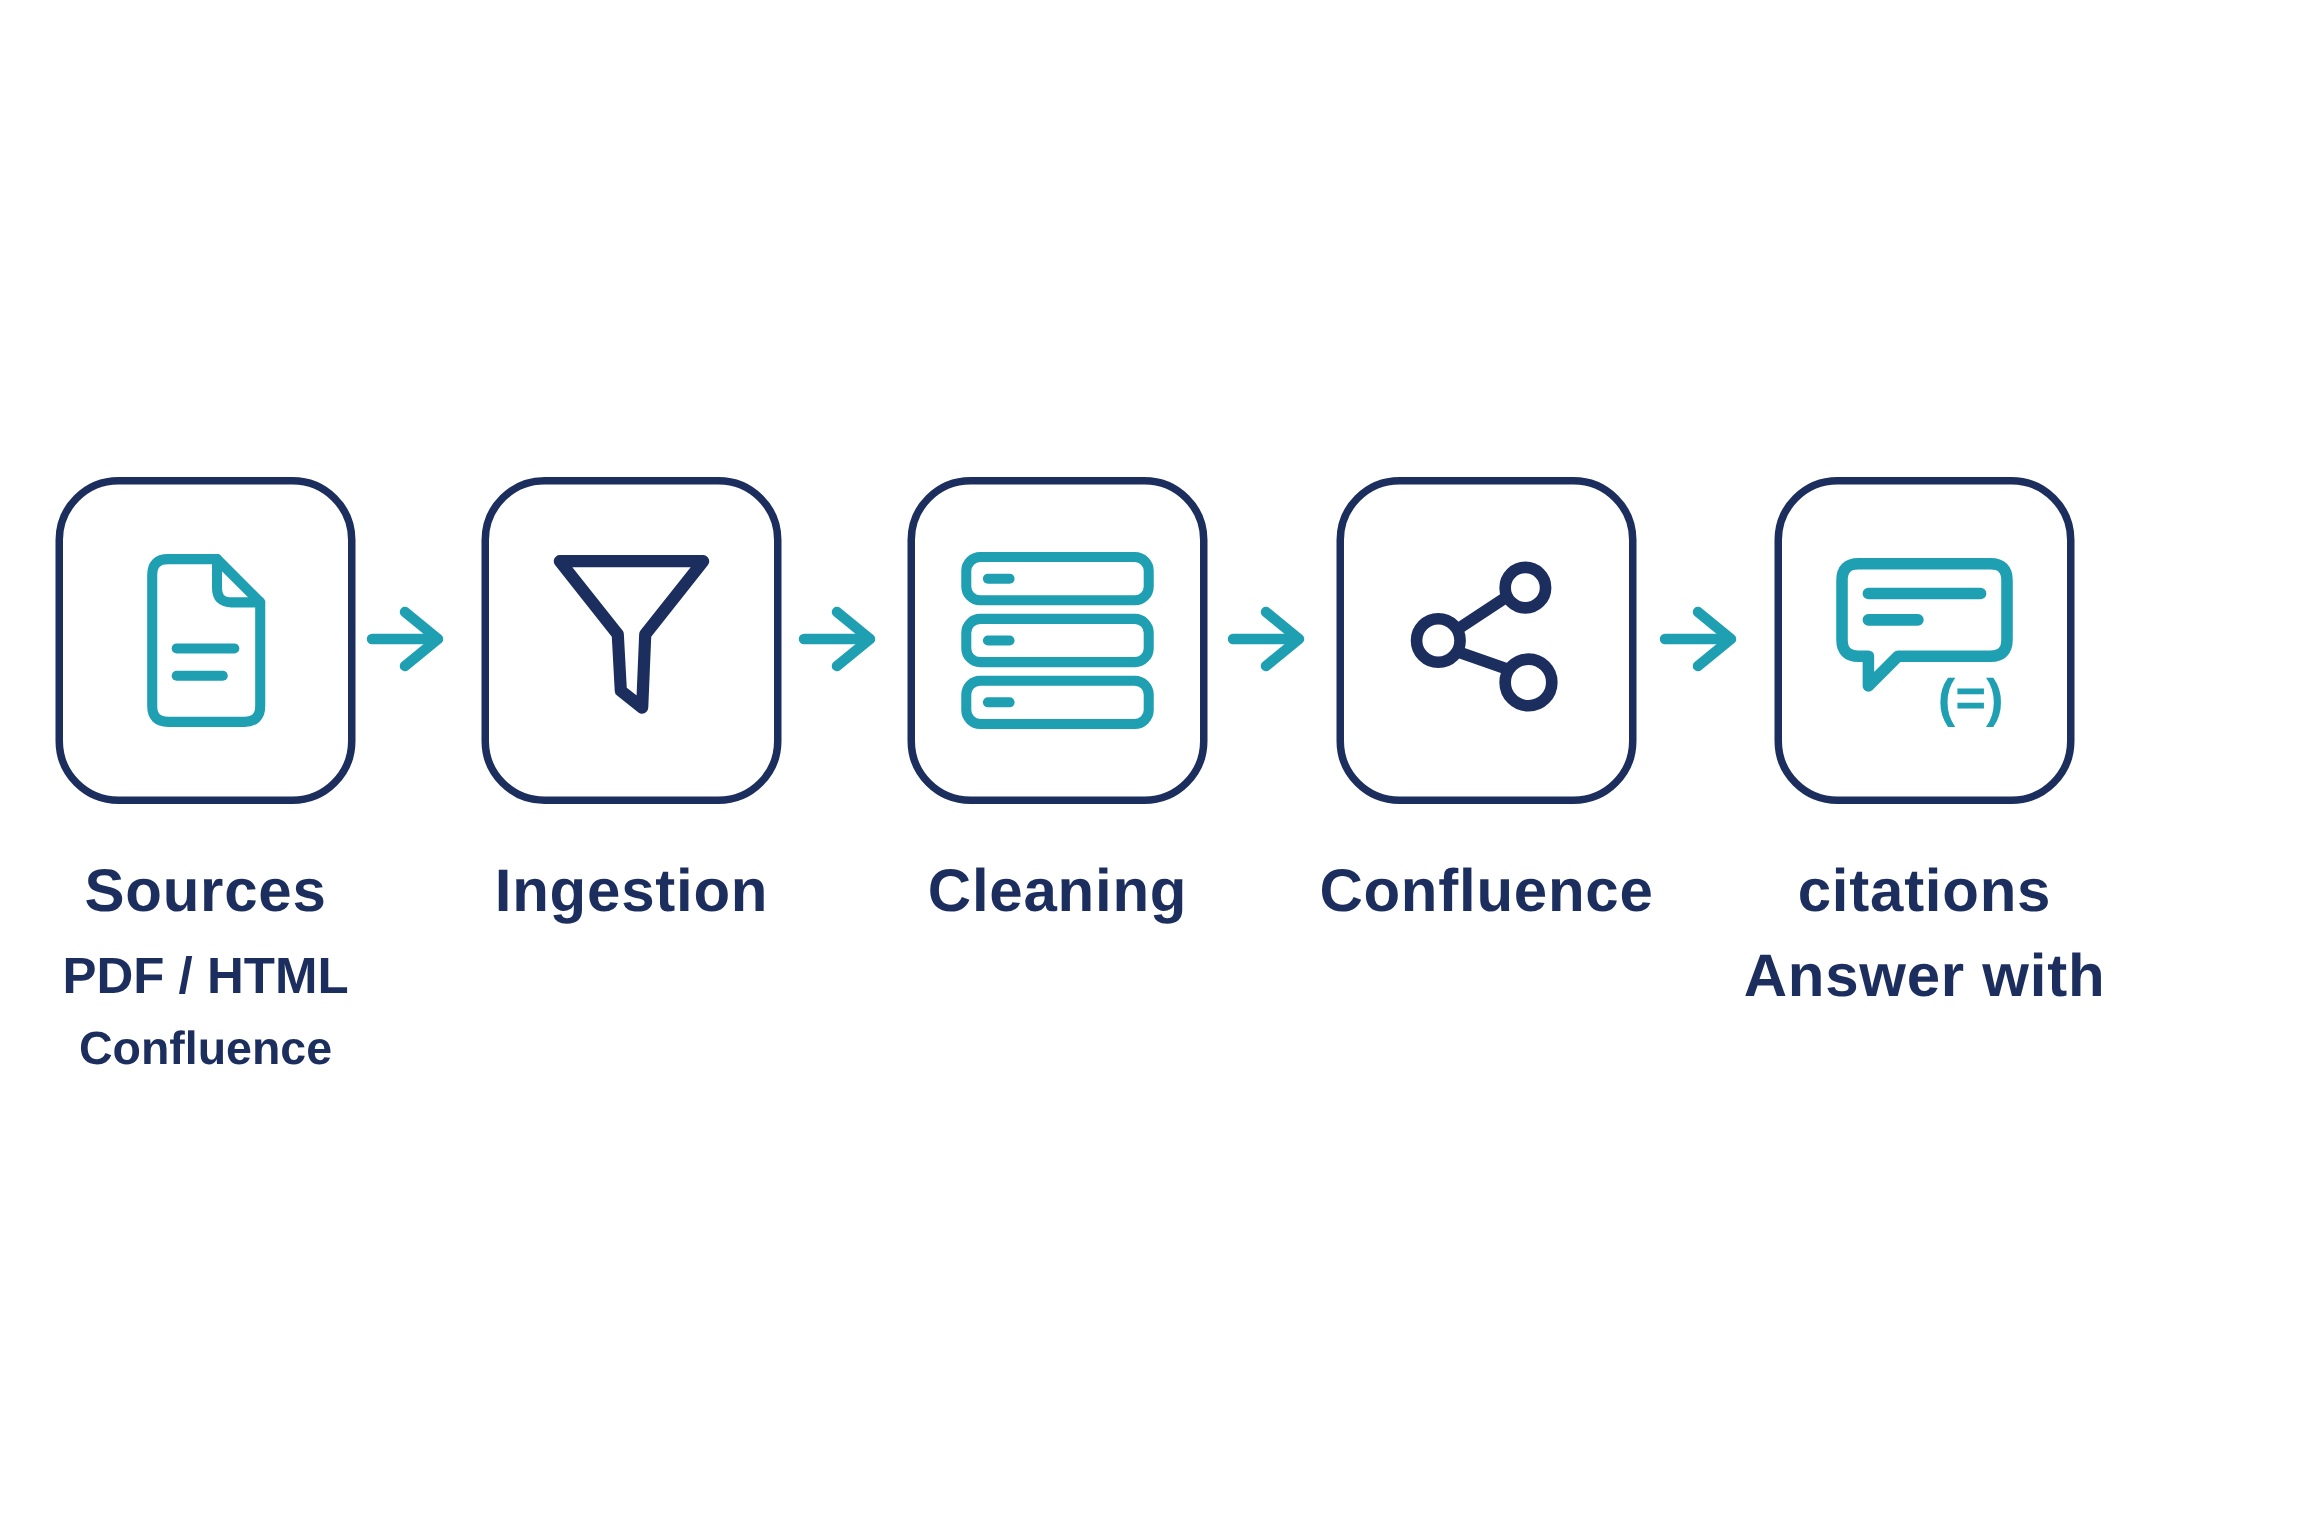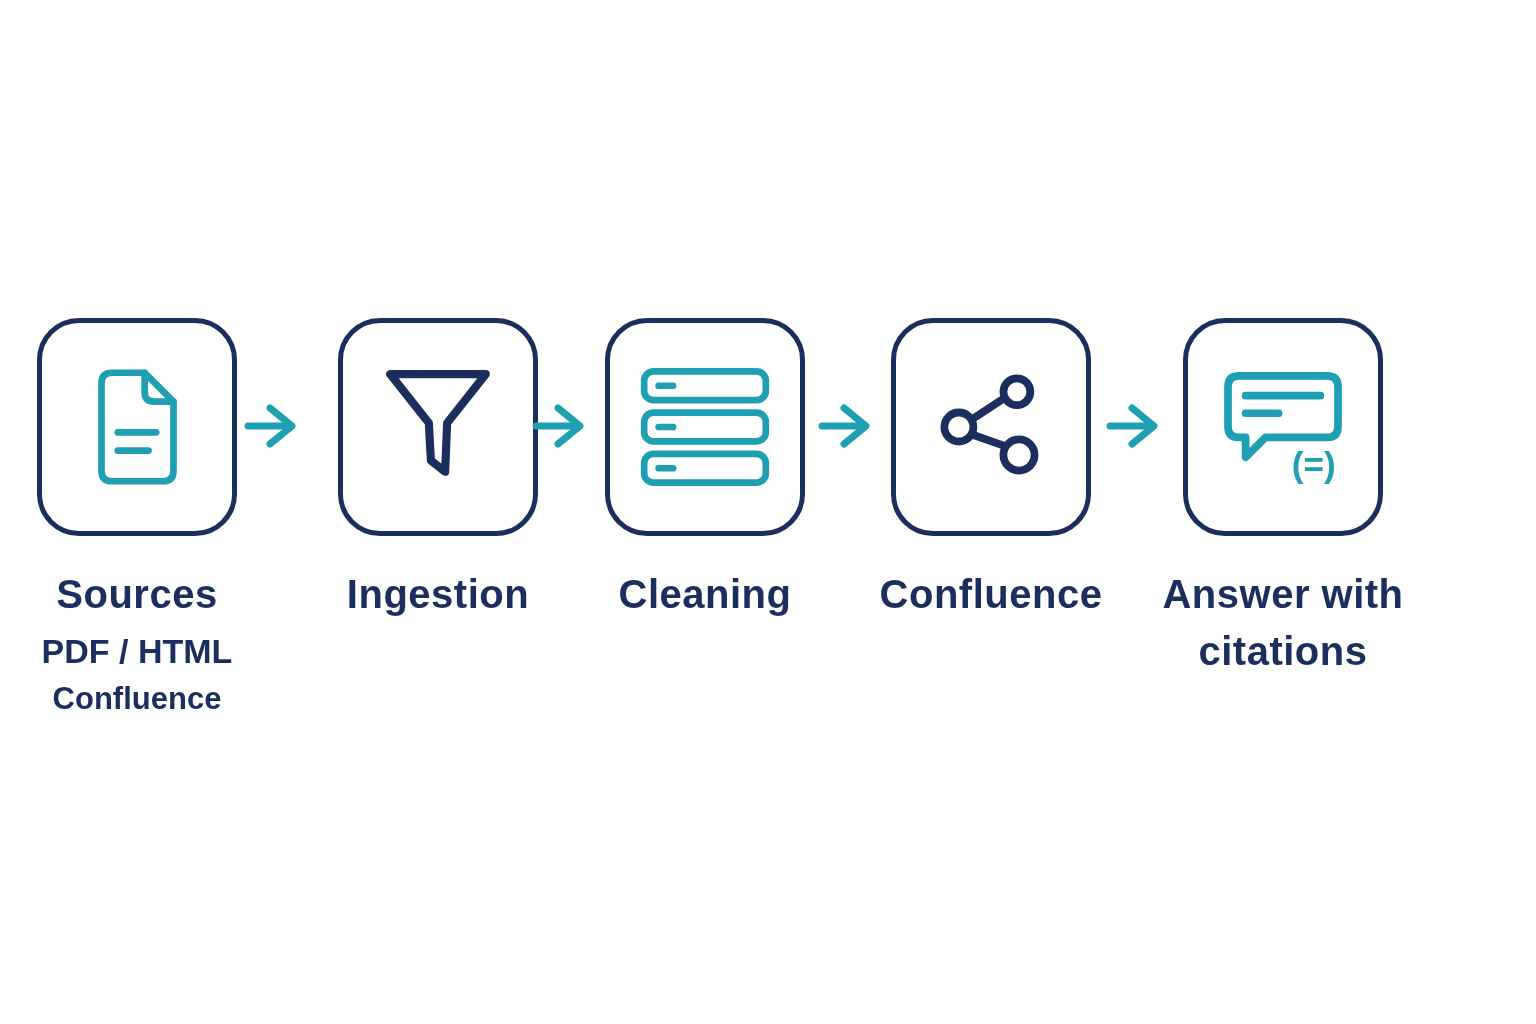--- a/index.html
+++ b/index.html
@@ -79,21 +79,21 @@
     </div>
   </div>
 
   <div class="arrow" style="left:244px">
     <svg width="64" height="56" viewBox="0 0 64 56" fill="none" stroke="#1f9fb2" stroke-width="7" stroke-linecap="round" stroke-linejoin="round">
       <path d="M4,28 H40"></path>
       <path d="M26,10 L48,28 L26,46"></path>
     </svg>
   </div>
 
-  <div class="step" style="left:298px">
+  <div class="step" style="left:281px">
     <div class="box">
       <svg class="icon-svg" width="112" height="122" viewBox="0 0 110 120" fill="none" stroke="#1c2e5e" stroke-width="8" stroke-linecap="round" stroke-linejoin="round">
         <path d="M8,8 H102 L64,56 L62,104 L48,93 L46,56 Z"></path>
       </svg>
     </div>
     <div class="labels">
       <span class="title-line">Ingestion</span>
     </div>
   </div>
 
@@ -152,18 +152,18 @@
   <div class="step" style="left:1143px">
     <div class="box">
       <svg class="icon-svg" width="132" height="116" viewBox="0 0 120 105" fill="none" stroke="#1f9fb2" stroke-width="7" stroke-linecap="round" stroke-linejoin="round">
         <path d="M20,6 H100 Q110,6 110,16 V52 Q110,62 100,62 H44 L26,80 V62 H20 Q10,62 10,52 V16 Q10,6 20,6 Z"></path>
         <path d="M26,24 H94"></path>
         <path d="M26,40 H56"></path>
         <text x="88" y="98" text-anchor="middle" fill="#1f9fb2" stroke="none" style="font-family:'Liberation Sans',sans-serif;font-weight:700;font-size:32px;">(=)</text>
       </svg>
     </div>
     <div class="labels">
+      <span class="title-line">citations</span>
       <span class="title-line">Answer with</span>
-      <span class="title-line">citations</span>
     </div>
   </div>
 
 </div>
 
 </body></html>

